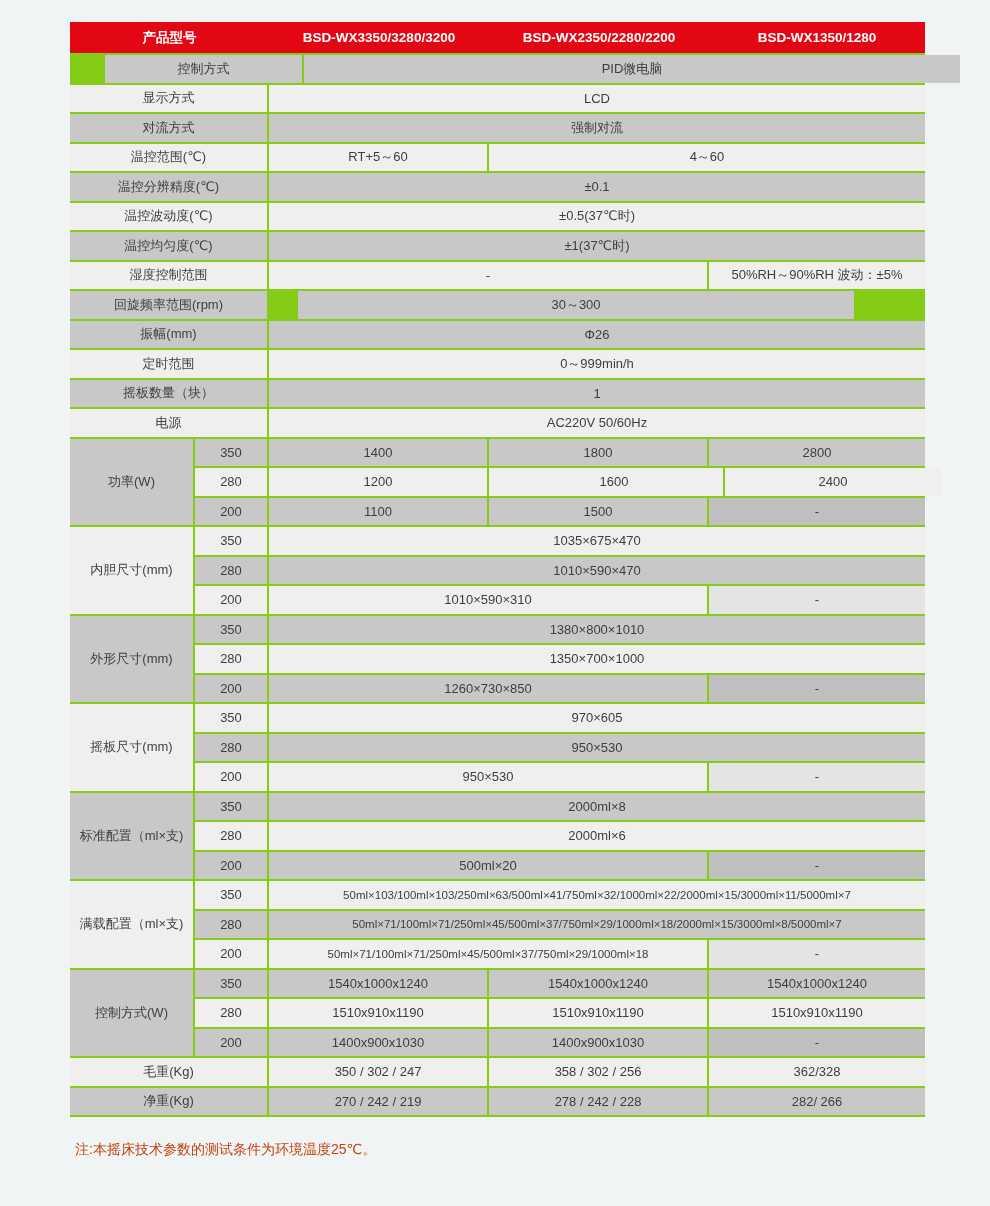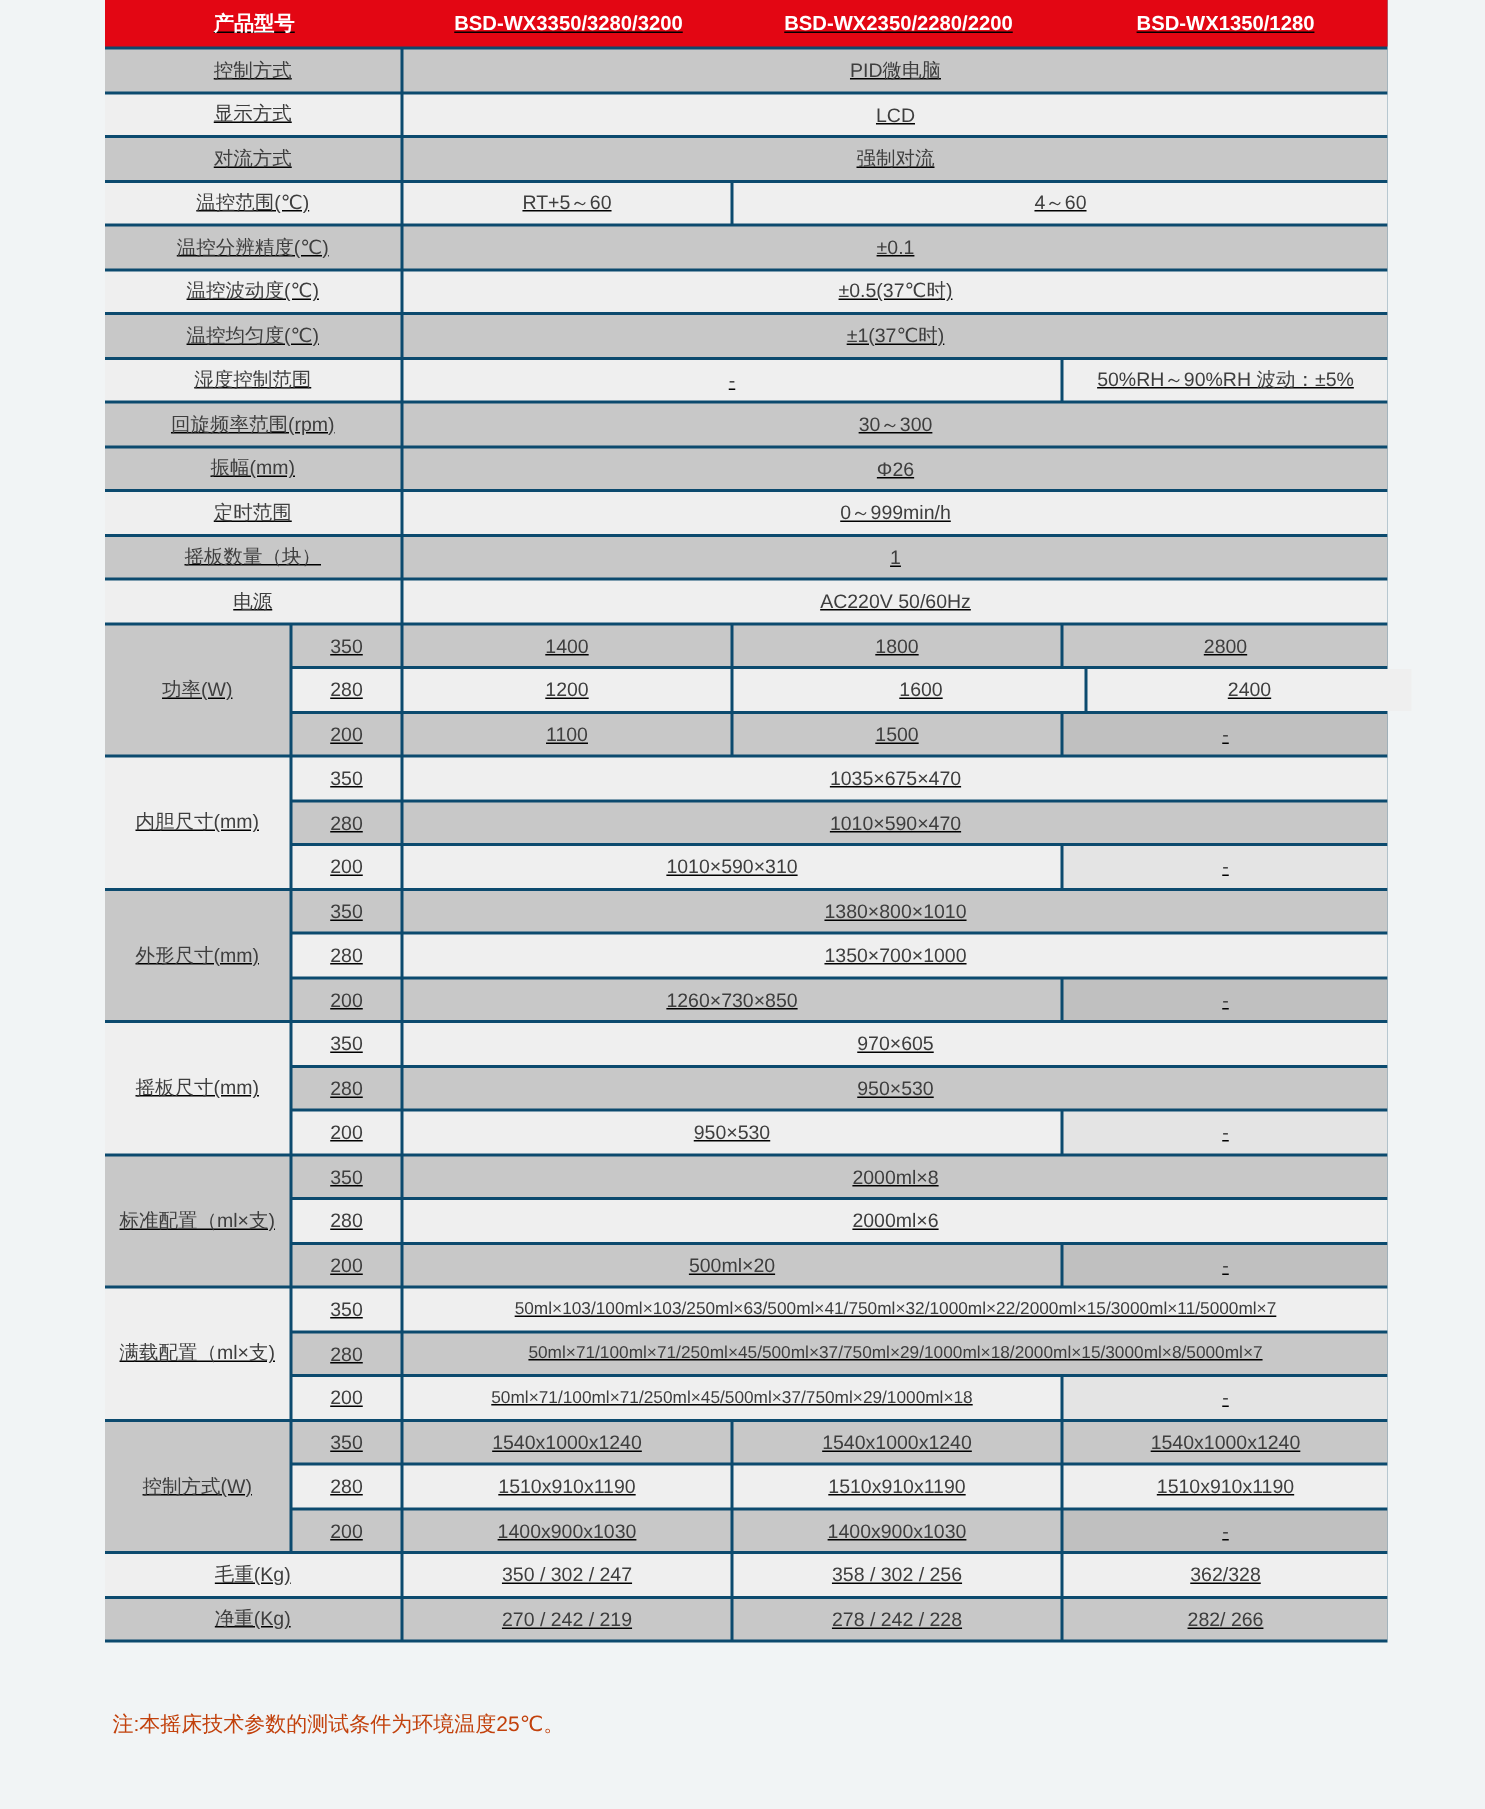--- a/index.html
+++ b/index.html
@@ -2,21 +2,21 @@
 <html><head>
 <meta charset="utf-8">
 <style>
   html,body{margin:0;padding:0;}
   body{
     width:990px;height:1206px;
     background:#f1f4f5;
     font-family:"Liberation Sans","DejaVu Sans",sans-serif;
   }
   .sheet{position:relative;width:990px;height:1206px;overflow:hidden;}
-  .table{position:absolute;left:70px;top:0;width:855px;background:#0c4a6e;text-decoration:underline;}
+  .table{position:absolute;left:70px;top:22px;width:855px;background:#84cc16;}
   .hdr{
     display:flex;align-items:center;height:31px;margin-bottom:2px;
     background:#e30613;color:#ffffff;font-weight:bold;font-size:13.5px;
   }
   .hcell{display:flex;align-items:center;justify-content:center;flex:none;white-space:nowrap;}
   .row{display:flex;height:27.5px;margin-bottom:2px;}
   .grow{display:flex;margin-bottom:2px;}
   .gcol{display:flex;flex-direction:column;}
   .gcol .row:last-child{margin-bottom:0;}
   .cell{
@@ -40,21 +40,21 @@
 <div class="sheet">
   <div class="table">
     <div class="hdr" style="background: rgb(227, 6, 19);">
       <div class="hcell" style="width:199px">产品型号</div>
       <div class="hcell" style="width:220px">BSD-WX3350/3280/3200</div>
       <div class="hcell" style="width:220px">BSD-WX2350/2280/2200</div>
       <div class="hcell" style="width:216px">BSD-WX1350/1280</div>
     </div>
     <div>
         <div class="row">
-          <div class="cell rlabel gray" style="width: 197px;">控制方式</div>
+          <div class="cell rlabel gray" style="width: 197px; margin-left: 35px;">控制方式</div>
           <div class="cell gray" style="width: 656px;">PID微电脑</div>
         </div>
         <div class="row">
           <div class="cell rlabel light" style="width: 197px;">显示方式</div>
           <div class="cell light" style="width: 656px;">LCD</div>
         </div>
         <div class="row">
           <div class="cell rlabel gray" style="width: 197px;">对流方式</div>
           <div class="cell gray" style="width: 656px;">强制对流</div>
         </div>
@@ -75,21 +75,21 @@
           <div class="cell rlabel gray" style="width: 197px;">温控均匀度(℃)</div>
           <div class="cell gray" style="width: 656px;">±1(37℃时)</div>
         </div>
         <div class="row">
           <div class="cell rlabel light" style="width: 197px;">湿度控制范围</div>
           <div class="cell light" style="width: 438px;">-</div>
           <div class="cell light" style="width: 216px;">50%RH～90%RH  波动：±5%</div>
         </div>
         <div class="row">
           <div class="cell rlabel gray" style="width: 197px;">回旋频率范围(rpm)</div>
-          <div class="cell gray" style="width: 656px;">30～300</div>
+          <div class="cell gray" style="width: 556px; margin-left: 29px;">30～300</div>
         </div>
         <div class="row">
           <div class="cell rlabel gray" style="width: 197px;">振幅(mm)</div>
           <div class="cell gray" style="width: 656px;">Φ26</div>
         </div>
         <div class="row">
           <div class="cell rlabel light" style="width: 197px;">定时范围</div>
           <div class="cell light" style="width: 656px;">0～999min/h</div>
         </div>
         <div class="row">

